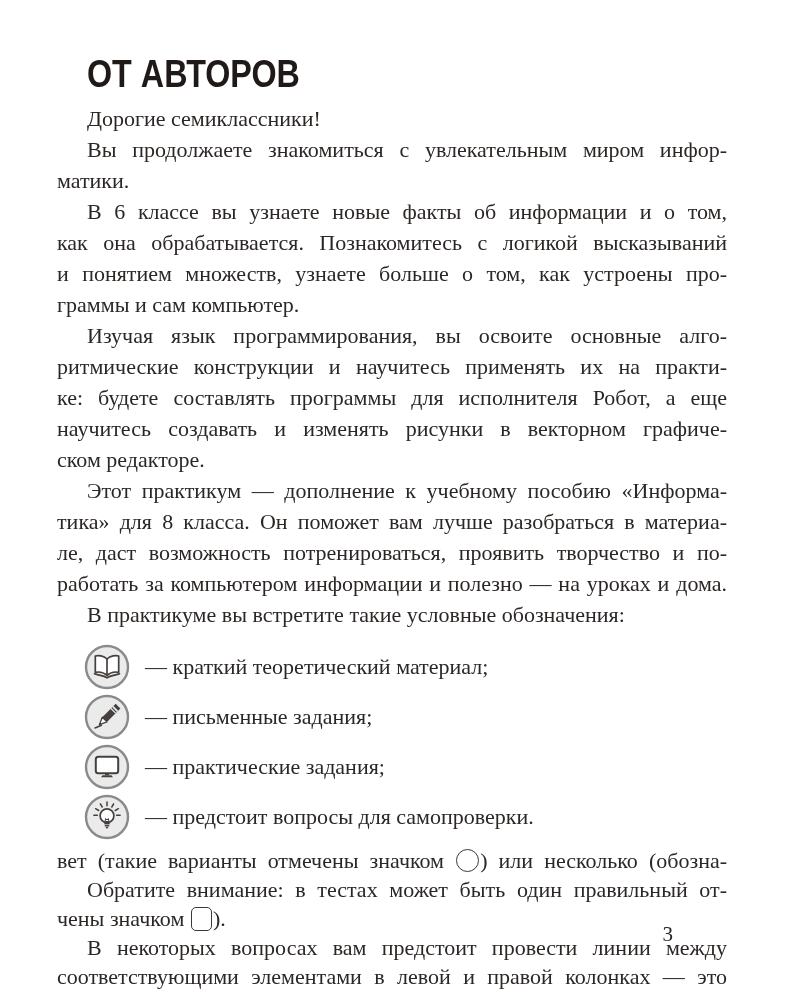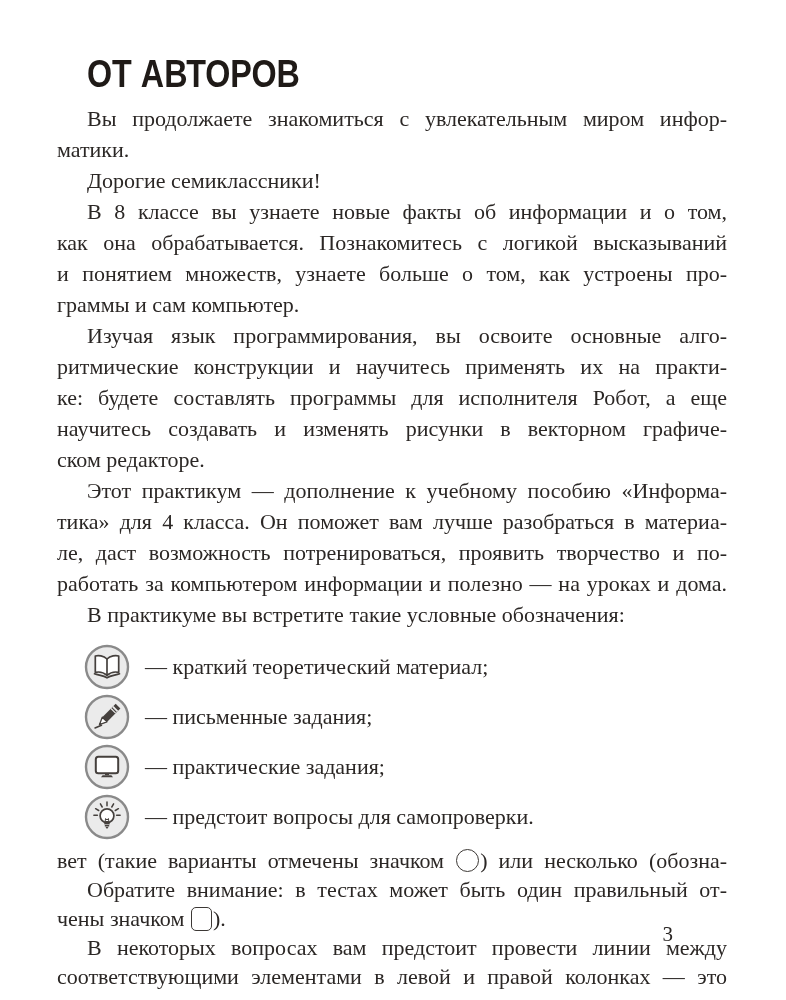--- a/index.html
+++ b/index.html
@@ -51,42 +51,42 @@
 </head>
 <body>
 
 <div class="page">
   <div class="content">
 
     <h1 class="doc-title">ОТ АВТОРОВ</h1>
 
     <div class="bodytext">
       <div>
+        <div class="lline indent">Дорогие семиклассники!</div>
+      </div>
+      <div>
         <div class="jline indent">Вы продолжаете знакомиться с увлекательным миром инфор-</div>
         <div class="lline">матики.</div>
       </div>
       <div>
-        <div class="lline indent">Дорогие семиклассники!</div>
-      </div>
-      <div>
-        <div class="jline indent">В 8 классе вы узнаете новые факты об информации и о том,</div>
+        <div class="jline indent">В 6 классе вы узнаете новые факты об информации и о том,</div>
         <div class="jline">как она обрабатывается. Познакомитесь с логикой высказываний</div>
         <div class="jline">и понятием множеств, узнаете больше о том, как устроены про-</div>
         <div class="lline">граммы и сам компьютер.</div>
       </div>
       <div>
         <div class="jline indent">Изучая язык программирования, вы освоите основные алго-</div>
         <div class="jline">ритмические конструкции и научитесь применять их на практи-</div>
         <div class="jline">ке: будете составлять программы для исполнителя Робот, а еще</div>
         <div class="jline">научитесь создавать и изменять рисунки в векторном графиче-</div>
         <div class="lline">ском редакторе.</div>
       </div>
       <div>
         <div class="jline indent">Этот практикум — дополнение к учебному пособию «Информа-</div>
-        <div class="jline">тика» для 4 класса. Он поможет вам лучше разобраться в материа-</div>
+        <div class="jline">тика» для 8 класса. Он поможет вам лучше разобраться в материа-</div>
         <div class="jline">ле, даст возможность потренироваться, проявить творчество и по-</div>
         <div class="jline">работать за компьютером информации и полезно — на уроках и дома.</div>
       </div>
       <div>
         <div class="lline indent">В практикуме вы встретите такие условные обозначения:</div>
       </div>
     </div>
 
     <div class="legend">
 

